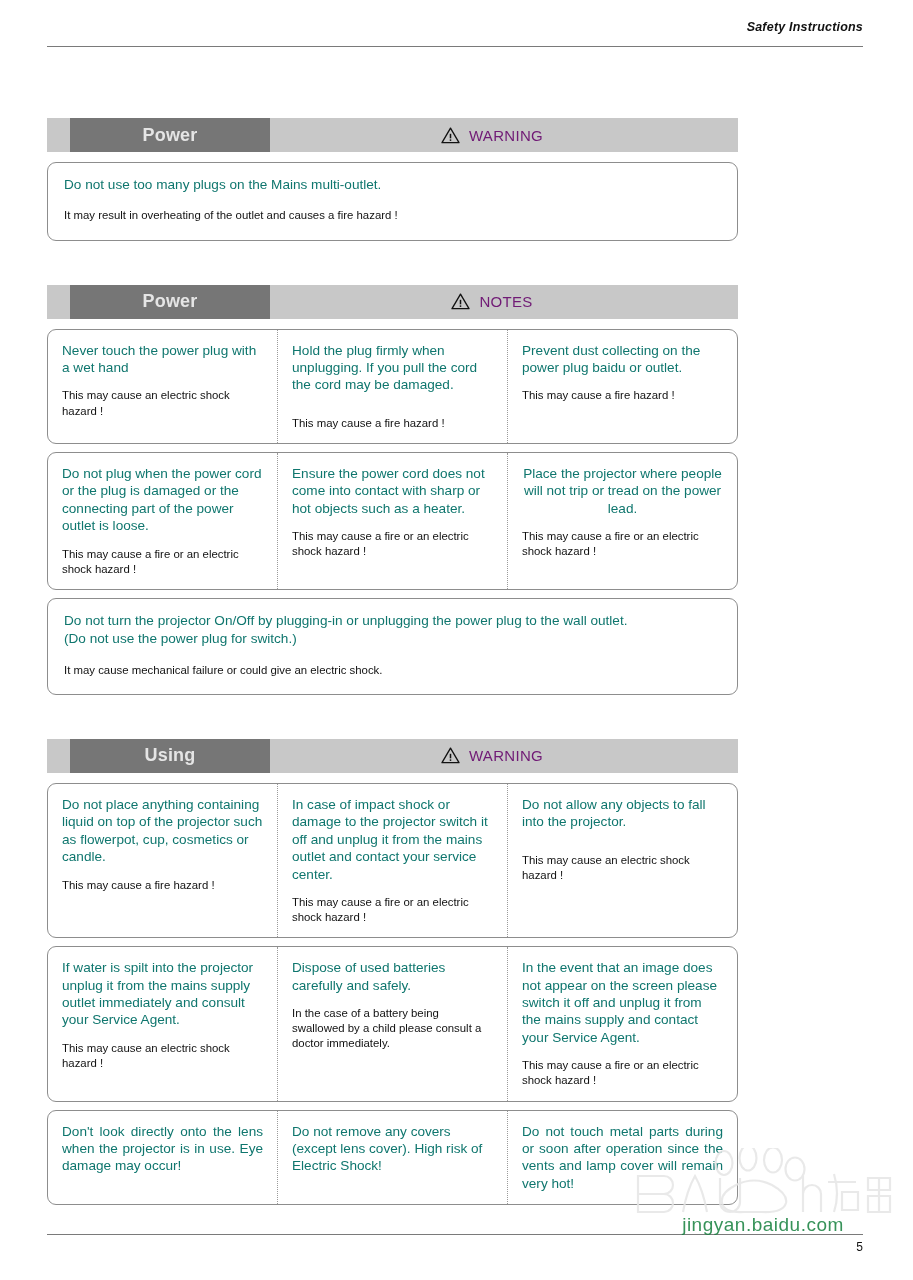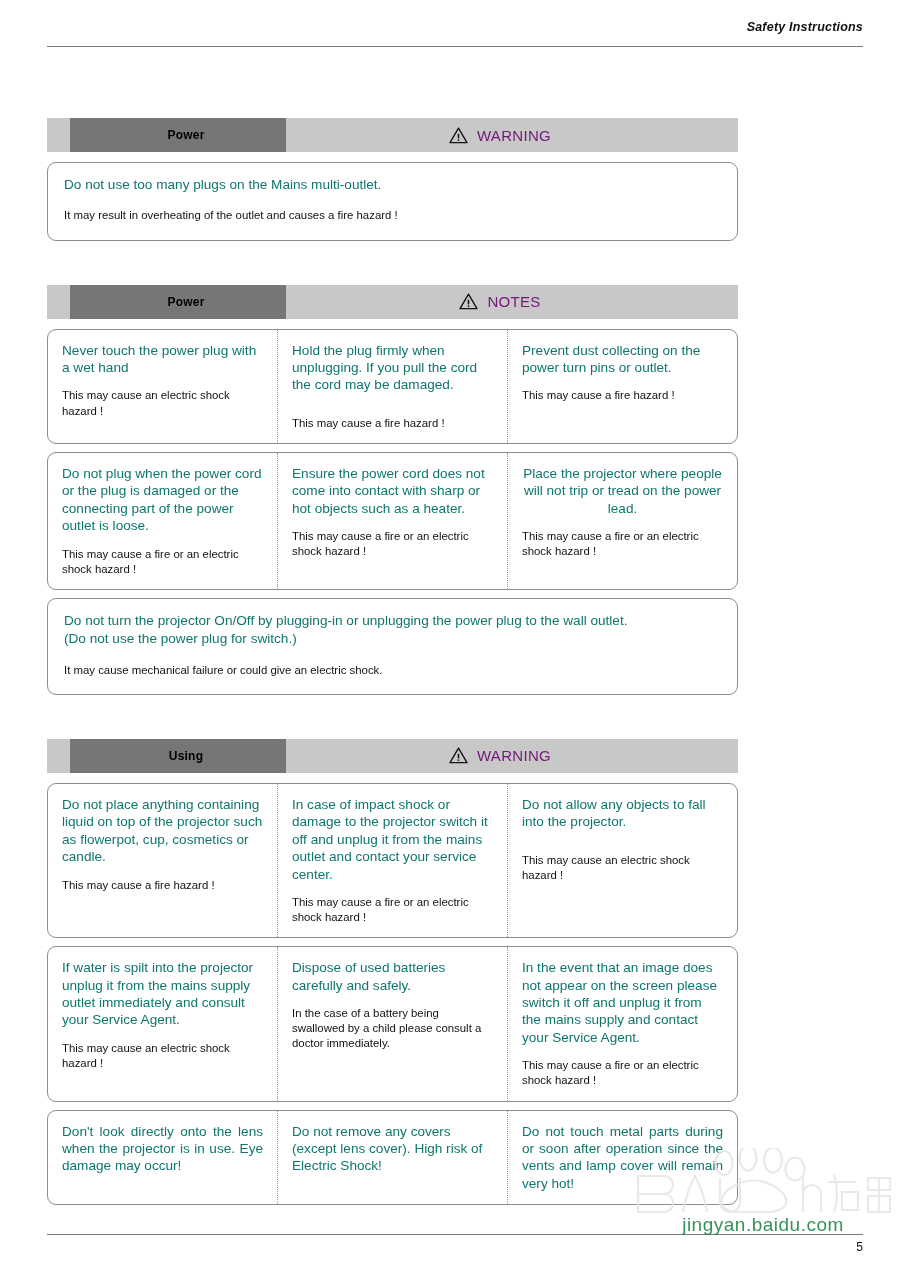--- a/index.html
+++ b/index.html
@@ -63,28 +63,27 @@
     margin-bottom: 0;
   }
   .sec-head .pad-left {
     width: 23px;
     flex: 0 0 23px;
     background: #c8c8c8;
   }
   .sec-head .cat {
     flex: 0 0 200px;
     background: #767676;
-    color: #000000;
-    font-size: 12px;
+    color: #e5e5e5;
+    font-size: 18px;
     font-weight: bold;
     display: flex;
     align-items: center;
     justify-content: center;
     letter-spacing: 0.2px;
-    padding-left: 16px;
   }
   .sec-head .lvl {
     flex: 1 1 auto;
     background: #c8c8c8;
     display: flex;
     align-items: center;
     justify-content: center;
     gap: 9px;
     color: #701a75;
     font-size: 15px;
@@ -232,21 +231,21 @@
       <div class="box">
         <div class="col">
           <p class="lead" style="white-space: pre-line;">Never touch the power plug with a wet hand</p>
           <p class="sub">This may cause an electric shock hazard !</p>
         </div>
         <div class="col">
           <p class="lead" style="white-space: pre-line;">Hold the plug firmly when unplugging. If you pull the cord the cord may be damaged.</p>
           <p class="sub gap-lg">This may cause a fire hazard !</p>
         </div>
         <div class="col">
-          <p class="lead" style="white-space: pre-line;">Prevent dust collecting on the power turn pins or outlet.</p>
+          <p class="lead" style="white-space: pre-line;">Prevent dust collecting on the power plug baidu or outlet.</p>
           <p class="sub">This may cause a fire hazard !</p>
         </div>
       </div>
       <div class="box">
         <div class="col">
           <p class="lead" style="white-space: pre-line;">Do not plug when the power cord or the plug is damaged or the connecting part of the power outlet is loose.</p>
           <p class="sub">This may cause a fire or an electric shock hazard !</p>
         </div>
         <div class="col">
           <p class="lead" style="white-space: pre-line;">Ensure the power cord does not come into contact with sharp or hot objects such as a heater.</p>

